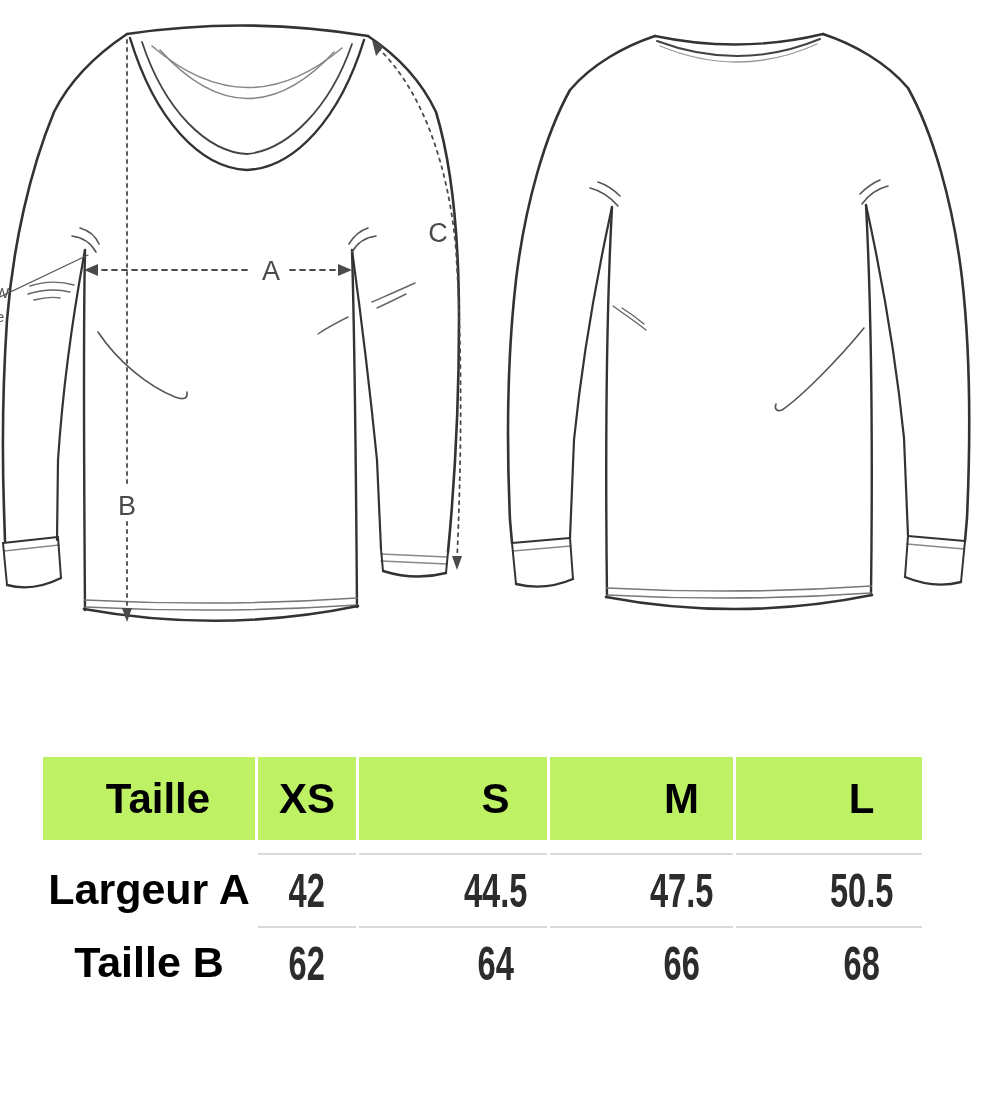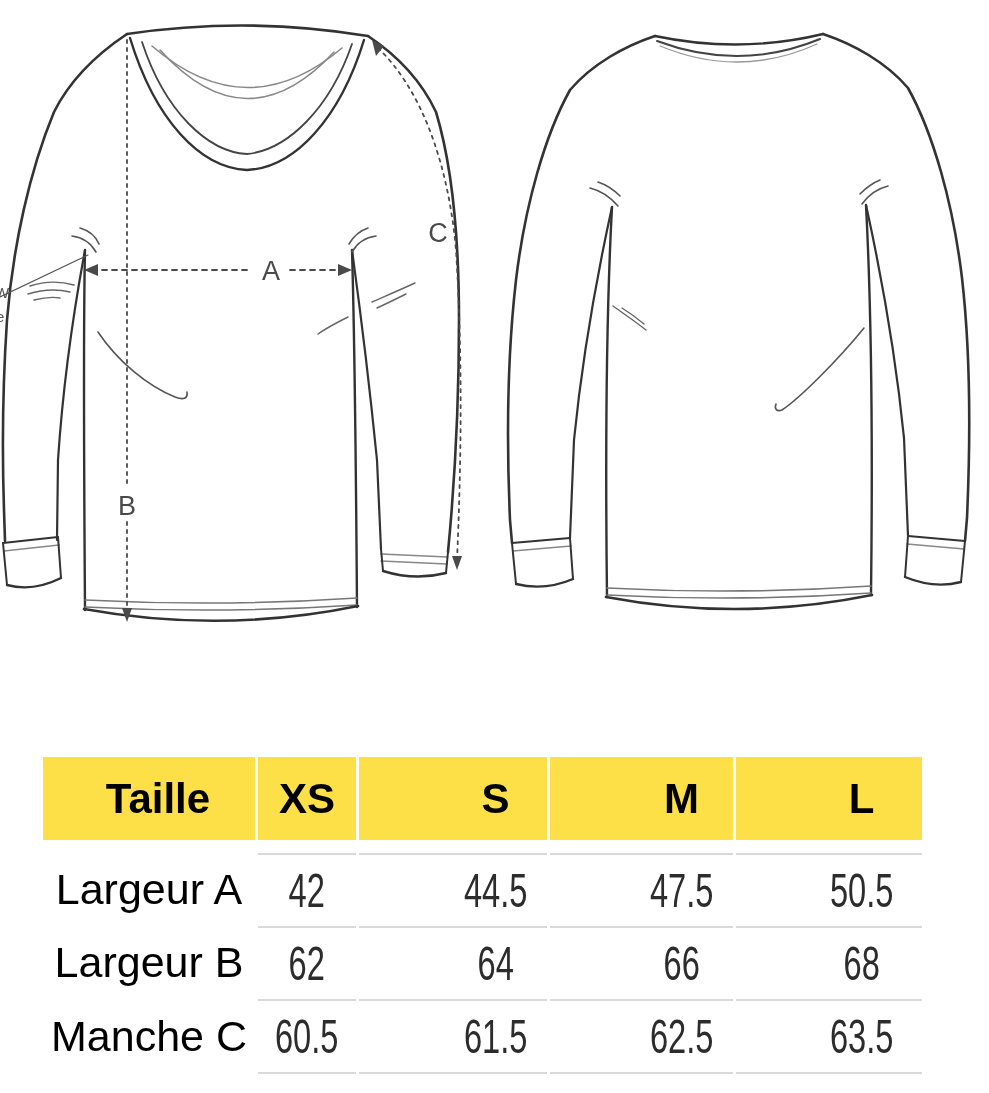--- a/index.html
+++ b/index.html
@@ -3,24 +3,24 @@
 <meta charset="utf-8">
 <style>
   html,body{margin:0;padding:0;background:#ffffff;}
   .canvas{position:relative;width:989px;height:1093px;background:#ffffff;overflow:hidden;
           font-family:"Liberation Sans",sans-serif;}
   .drawings{position:absolute;left:0;top:0;}
   svg text{font-family:"Liberation Sans",sans-serif;}
 
   table.size-table{position:absolute;left:40px;top:757px;border-collapse:separate;border-spacing:3px 0;
                    table-layout:fixed;}
-  .size-table th{background:#fde047;height:83px;font-size:42px;font-weight:bold;color:#000;
+  .size-table th{background:#bef264;height:83px;font-size:42px;font-weight:bold;color:#000;
                  text-align:center;vertical-align:middle;padding:0;}
   .size-table th.col-label{padding-left:18px;}
-  .size-table td{height:71px;text-align:center;vertical-align:middle;padding:0;}
+  .size-table td{height:71px;text-align:center;vertical-align:middle;padding:0;font-weight:bold;}
   .size-table tr.spacer td{height:13px;border:none !important;}
   .size-table td.val{border-top:2px solid #d9d9d9;margin-top:24px;}
   .size-table tr.last td.val{border-bottom:2px solid #d9d9d9;}
   .size-table td.rowlabel{font-size:43px;color:#000;}
   .col-s{padding-left:85px !important;}
   .col-m{padding-left:80px !important;}
   .col-l{padding-left:65px !important;}
   .num{display:inline-block;font-size:48px;color:#2c2c2c;transform:scaleX(0.68);transform-origin:50% 50%;
        white-space:nowrap;}
 </style>
@@ -148,28 +148,21 @@
           <td></td>
     </tr>
     <tr>
       <td class="rowlabel">Largeur A</td>
       <td class="val"><span class="num">42</span></td>
       <td class="val col-s"><span class="num">44.5</span></td>
       <td class="val col-m"><span class="num">47.5</span></td>
       <td class="val col-l"><span class="num">50.5</span></td>
     </tr>
     <tr>
-      <td class="rowlabel">Largeur B</td>
+      <td class="rowlabel">Taille B</td>
       <td class="val"><span class="num">62</span></td>
       <td class="val col-s"><span class="num">64</span></td>
       <td class="val col-m"><span class="num">66</span></td>
       <td class="val col-l"><span class="num">68</span></td>
-    </tr>
-    <tr class="last">
-      <td class="rowlabel">Manche C</td>
-      <td class="val"><span class="num">60.5</span></td>
-      <td class="val col-s"><span class="num">61.5</span></td>
-      <td class="val col-m"><span class="num">62.5</span></td>
-      <td class="val col-l"><span class="num">63.5</span></td>
     </tr>
   </tbody>
     </table>
 </div>
 
 </body></html>

